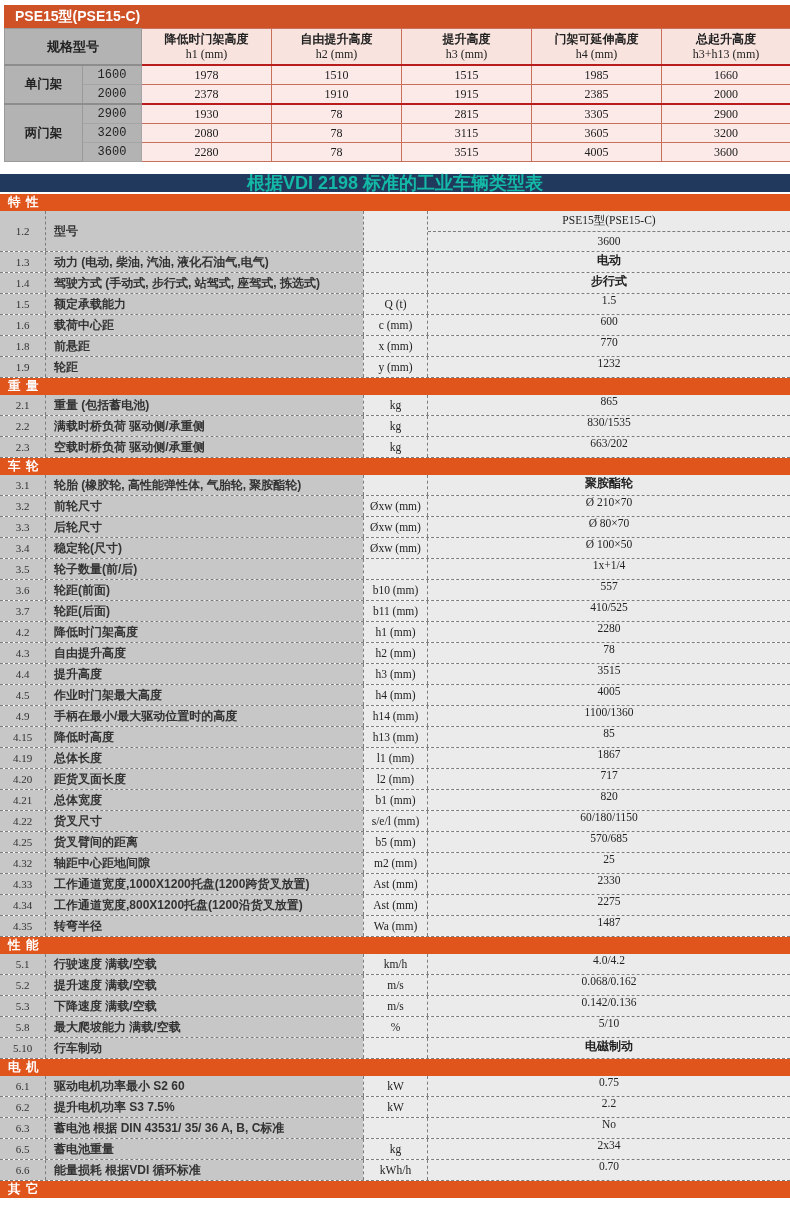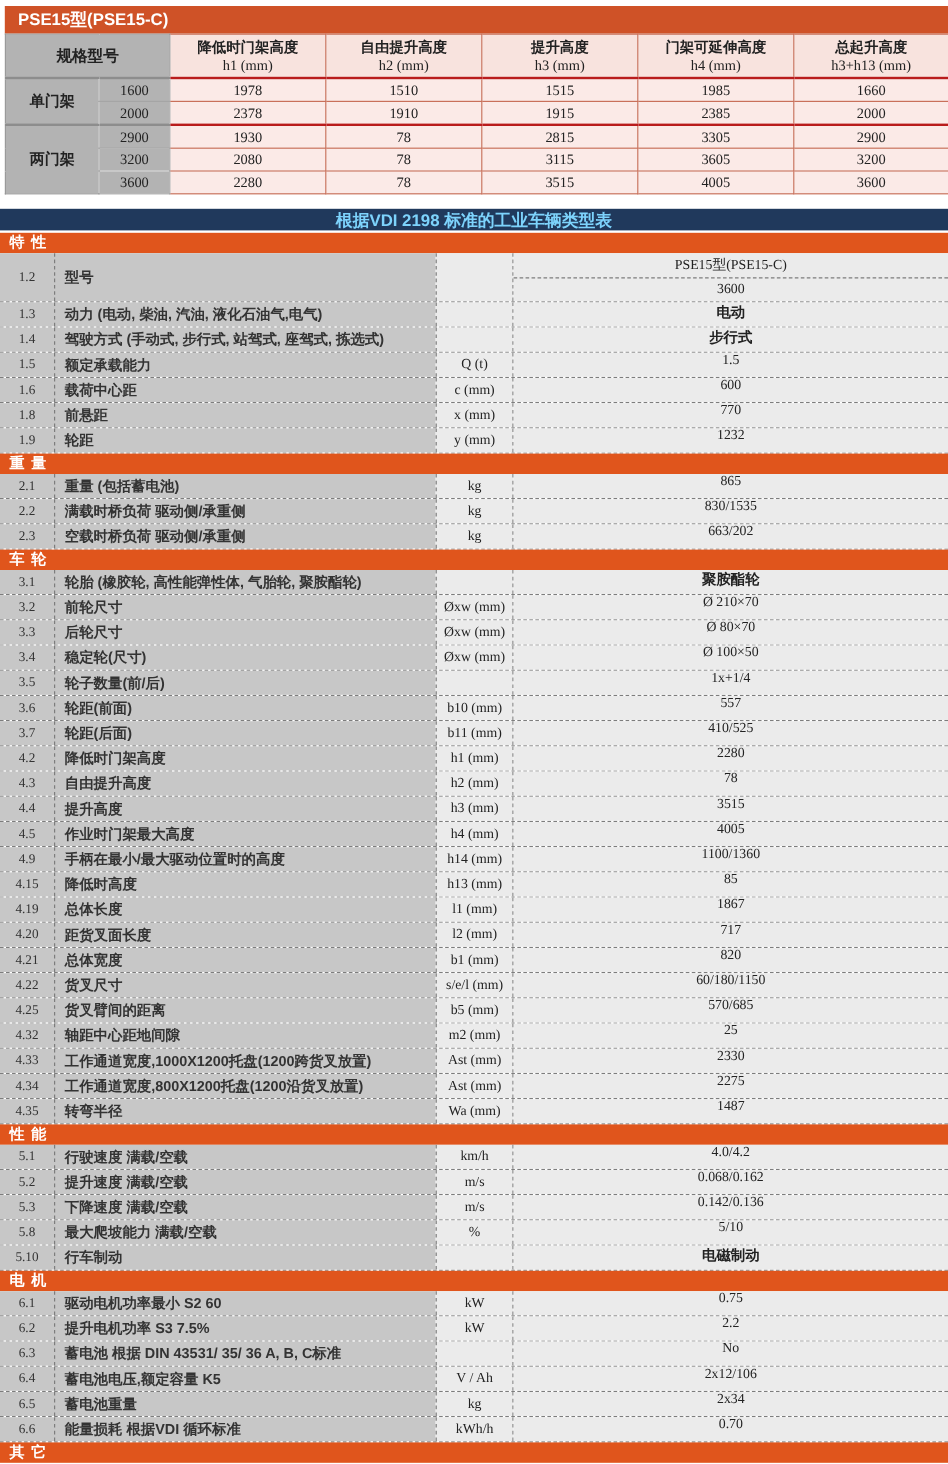--- a/index.html
+++ b/index.html
@@ -30,35 +30,35 @@
     background:#f8e3de; color:#222; font-weight:normal;
     border:1px solid #c9705a; height:33px; padding:1px 0;
   }
   .colh .cn { display:block; font-weight:bold; font-size:12px; line-height:15px; }
   .colh .en { display:block; font-family:"Liberation Serif", serif; font-size:12px; line-height:14px; }
   td.group-label {
     background:#b3b3b3; font-weight:bold; font-size:12.5px; color:#222;
     text-align:center; border:1px solid #9a9a9a;
   }
   td.model-cell {
-    background:#b3b3b3; font-family:Liberation Serif, serif; font-size:12px; color:#222;
+    background:#b3b3b3; font-family:Liberation Mono, monospace; font-size:12px; color:#222;
     text-align:center; height:16px; border:1px solid #a5a5a5;
   }
   td.val-cell {
     background:#fbeae7; font-family:"Liberation Serif", serif; font-size:12px; color:#222;
     text-align:center; height:16px; border:1px solid #c9705a;
   }
   tr.group-start td.group-label, tr.group-start td.model-cell { border-top:2px solid #8d8d8d; }
   tr.group-start td.val-cell { border-top:2px solid #b91c1c; }
 
   
   .main-title {
     margin-top:12px;
-    background:#20395c; color:#7dd3fc; text-align:center;
-    font-size:14px; font-weight:bold; height:18px; line-height:18px;
+    background:#20395c; color:#14b8a6; text-align:center;
+    font-size:18px; font-weight:bold; height:18px; line-height:18px;
   }
   .m-sections > .section-bar:first-child { margin-top:2px; }
   .section-bar {
     background:#e0551c; color:#fff; font-weight:bold; font-size:12.5px;
     height:17px; line-height:17px; padding-left:8px; letter-spacing:1px;
   }
   .m-row {
     display:grid; grid-template-columns:45px 318px 65px 1fr;
     height:20px; border-bottom:1px dashed #7d7d7d;
   }
@@ -495,28 +495,20 @@
     </div>
     <div class="m-row">
       <div class="no-cell">6.3</div>
       <div class="label-cell">蓄电池 根据 DIN 43531/ 35/ 36 A, B, C标准</div>
       <div class="unit-cell"></div>
       <div class="value-cell">
         <span>No</span>
       </div>
     </div>
     <div class="m-row">
-      <div class="no-cell">6.4</div>
-      <div class="label-cell">蓄电池电压,额定容量 K5</div>
-      <div class="unit-cell">V / Ah</div>
-      <div class="value-cell">
-        <span>2x12/106</span>
-      </div>
-    </div>
-    <div class="m-row">
       <div class="no-cell">6.5</div>
       <div class="label-cell">蓄电池重量</div>
       <div class="unit-cell">kg</div>
       <div class="value-cell">
         <span>2x34</span>
       </div>
     </div>
     <div class="m-row">
       <div class="no-cell">6.6</div>
       <div class="label-cell">能量损耗  根据VDI 循环标准</div>

